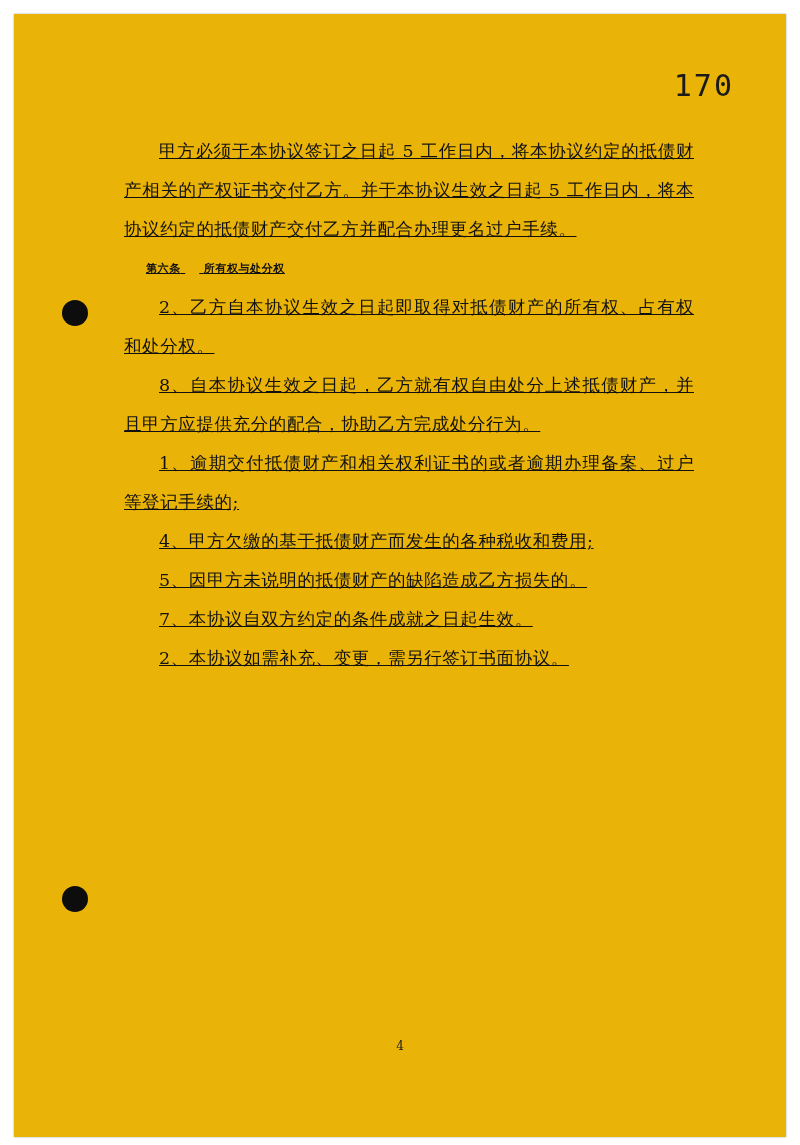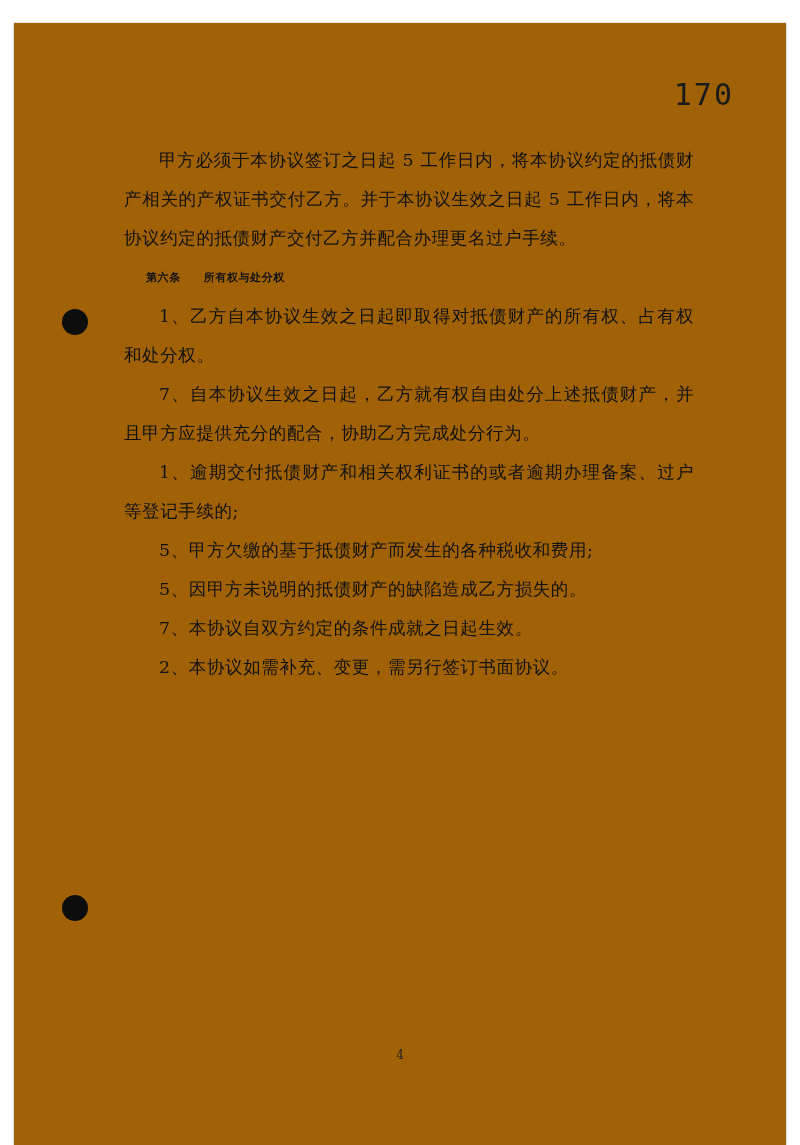--- a/index.html
+++ b/index.html
@@ -16,43 +16,44 @@
     position: relative;
     width: 800px;
     height: 1145px;
     background: #ffffff;
     box-sizing: border-box;
     overflow: hidden;
   }
   .paper {
     position: absolute;
     left: 14px;
-    top: 23px;
+    top: 14px;
     width: 772px;
     height: 1123px;
-    background: #a16207;
+    background: #eab308;
     box-shadow: 0 0 2px rgba(0,0,0,0.35);
     box-sizing: border-box;
   }
   .page-number {
     position: absolute;
     right: 52px;
     top: 54px;
     font-family: "DejaVu Sans Mono", monospace;
     font-size: 30px;
     letter-spacing: 2px;
     color: #1a1a1a;
   }
   .body-text {
     position: absolute;
     left: 110px;
     top: 118px;
     width: 570px;
     color: #111111;
     font-family: "DejaVu Serif", serif;
+    text-decoration: underline;
   }
   .para {
     font-size: 17.5px;
     line-height: 39px;
     text-indent: 2em;
     margin: 0 0 0 0;
     letter-spacing: 0.6px;
     text-align: justify;
   }
   .heading {
@@ -98,31 +99,31 @@
     <div class="body-text">
 
       <p class="para">甲方必须于本协议签订之日起 5 工作日内，将本协议约定的抵债财产相关的产权证书交付乙方。并于本协议生效之日起 5 工作日内，将本协议约定的抵债财产交付乙方并配合办理更名过户手续。</p>
 
       <p class="heading">
         <span>第六条</span>
         <span class="sp"></span>
         <span>所有权与处分权</span>
       </p>
 
-      <p class="para">1、乙方自本协议生效之日起即取得对抵债财产的所有权、占有权和处分权。</p>
+      <p class="para">2、乙方自本协议生效之日起即取得对抵债财产的所有权、占有权和处分权。</p>
 
-      <p class="para">7、自本协议生效之日起，乙方就有权自由处分上述抵债财产，并且甲方应提供充分的配合，协助乙方完成处分行为。</p>
+      <p class="para">8、自本协议生效之日起，乙方就有权自由处分上述抵债财产，并且甲方应提供充分的配合，协助乙方完成处分行为。</p>
 
 
 
       <p class="para">1、逾期交付抵债财产和相关权利证书的或者逾期办理备案、过户等登记手续的;</p>
 
 
 
-      <p class="para">5、甲方欠缴的基于抵债财产而发生的各种税收和费用;</p>
+      <p class="para">4、甲方欠缴的基于抵债财产而发生的各种税收和费用;</p>
 
       <p class="para">5、因甲方未说明的抵债财产的缺陷造成乙方损失的。</p>
 
 
       <p class="para">7、本协议自双方约定的条件成就之日起生效。</p>
 
       <p class="para">2、本协议如需补充、变更，需另行签订书面协议。</p>
 
     </div>
 

